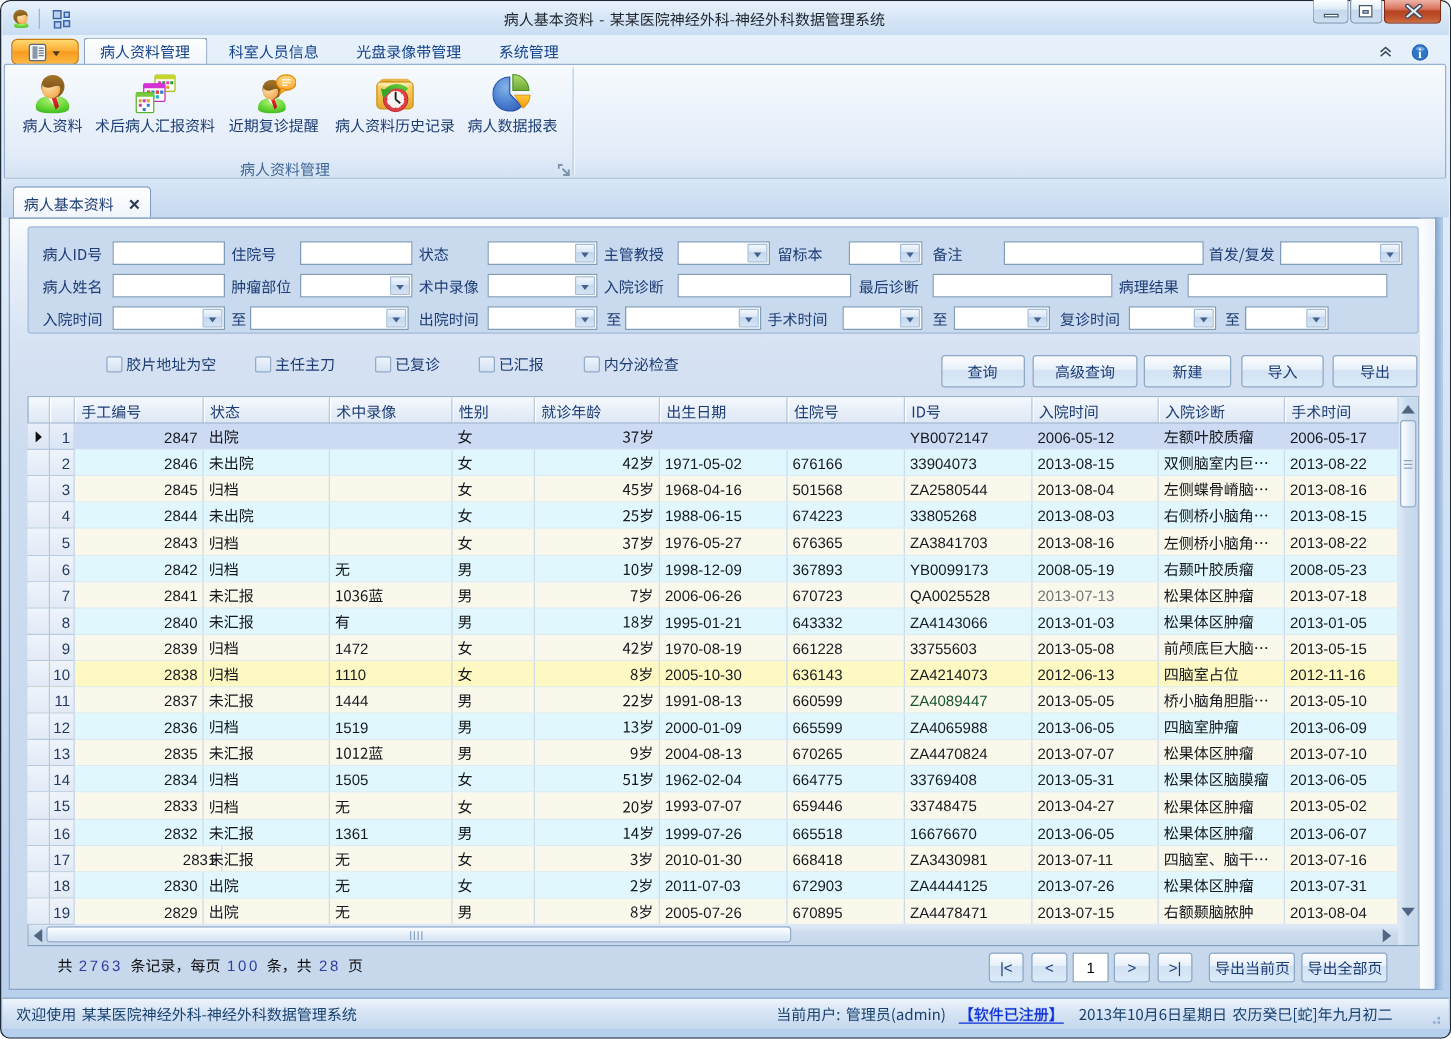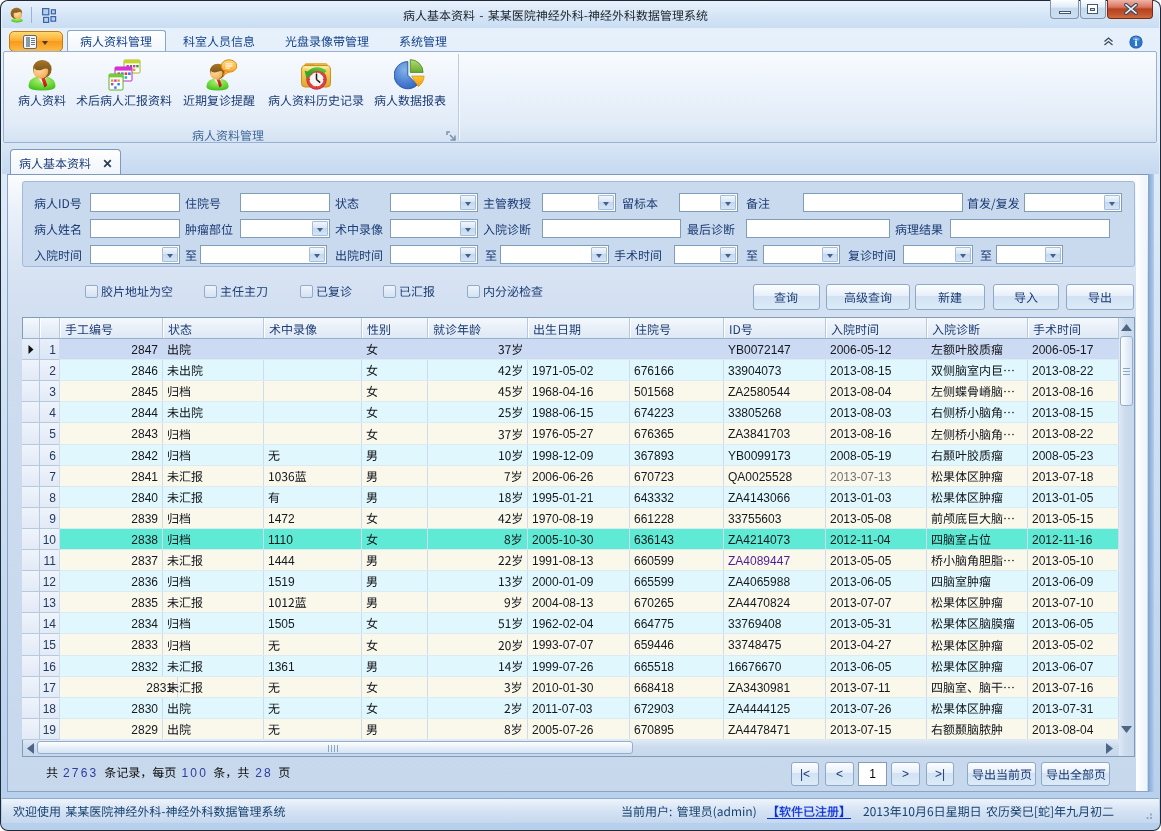--- a/index.html
+++ b/index.html
@@ -1335,21 +1335,21 @@
           <use href="#g8111" x="5000"></use>
           <use href="#g2026" x="6000"></use>
         </g>
       </svg>
     </div>
     <div class="cell" style="left:1006px;width:91px;padding-left:4px">
       <span style="color:#15191e">2013-05-15</span>
     </div>
     <div class="a" style="left:38px;top:20px;width:1059px;height:1px;background:#dcebf3"></div>
   </div>
-<div class="a" style="left:22px;top:529px;width:1097px;height:21px;background:#5eead4">
+<div class="a" style="left:22px;top:529px;width:1097px;height:21px;background:#fef9c3">
     <div class="a" style="left:0;top:0;width:18px;height:21px;background:linear-gradient(#eff4fb,#e2eaf6);border-right:1px solid #b7c9de;border-bottom:1px solid #b7c9de"></div>
     <div class="a" style="left:18px;top:0;width:20px;height:21px;background:linear-gradient(#eff4fb,#e2eaf6);border-right:1px solid #b7c9de;border-bottom:1px solid #b7c9de"></div>
     <div class="cell r" style="left:18px;width:20px;padding-right:3px;color:#223a5e">10</div>
     <div class="cell r" style="left:38px;width:103px;padding-right:4px">
       <span style="color:#15191e">2838</span>
     </div>
     <div class="cell" style="left:141px;width:101px;padding-left:4px">
       <svg class="t" width="24" height="16" style="fill:#15191e;">
         <g transform="translate(0,12) scale(0.012000,-0.012000)">
           <use href="#g5F52" x="0"></use>
@@ -1378,21 +1378,21 @@
     <div class="cell" style="left:506px;width:102px;padding-left:4px">
       <span style="color:#15191e">2005-10-30</span>
     </div>
     <div class="cell" style="left:608px;width:94px;padding-left:4px">
       <span style="color:#15191e">636143</span>
     </div>
     <div class="cell" style="left:702px;width:102px;padding-left:4px">
       <span style="color:#15191e">ZA4214073</span>
     </div>
     <div class="cell" style="left:804px;width:101px;padding-left:4px">
-      <span style="color:#15191e">2012-11-04</span>
+      <span style="color:#15191e">2012-06-13</span>
     </div>
     <div class="cell" style="left:905px;width:101px;padding-left:4px">
       <svg class="t" width="60" height="16" style="fill:#15191e;">
         <g transform="translate(0,12) scale(0.012000,-0.012000)">
           <use href="#g56DB" x="0"></use>
           <use href="#g8111" x="1000"></use>
           <use href="#g5BA4" x="2000"></use>
           <use href="#g5360" x="3000"></use>
           <use href="#g4F4D" x="4000"></use>
         </g>
@@ -1438,21 +1438,21 @@
         </g>
       </svg>
     </div>
     <div class="cell" style="left:506px;width:102px;padding-left:4px">
       <span style="color:#15191e">1991-08-13</span>
     </div>
     <div class="cell" style="left:608px;width:94px;padding-left:4px">
       <span style="color:#15191e">660599</span>
     </div>
     <div class="cell" style="left:702px;width:102px;padding-left:4px">
-      <span style="color:#4c1d95">ZA4089447</span>
+      <span style="color:#14532d">ZA4089447</span>
     </div>
     <div class="cell" style="left:804px;width:101px;padding-left:4px">
       <span style="color:#15191e">2013-05-05</span>
     </div>
     <div class="cell" style="left:905px;width:101px;padding-left:4px">
       <svg class="t" width="84" height="16" style="fill:#15191e;">
         <g transform="translate(0,12) scale(0.012000,-0.012000)">
           <use href="#g6865" x="0"></use>
           <use href="#g5C0F" x="1000"></use>
           <use href="#g8111" x="2000"></use>

